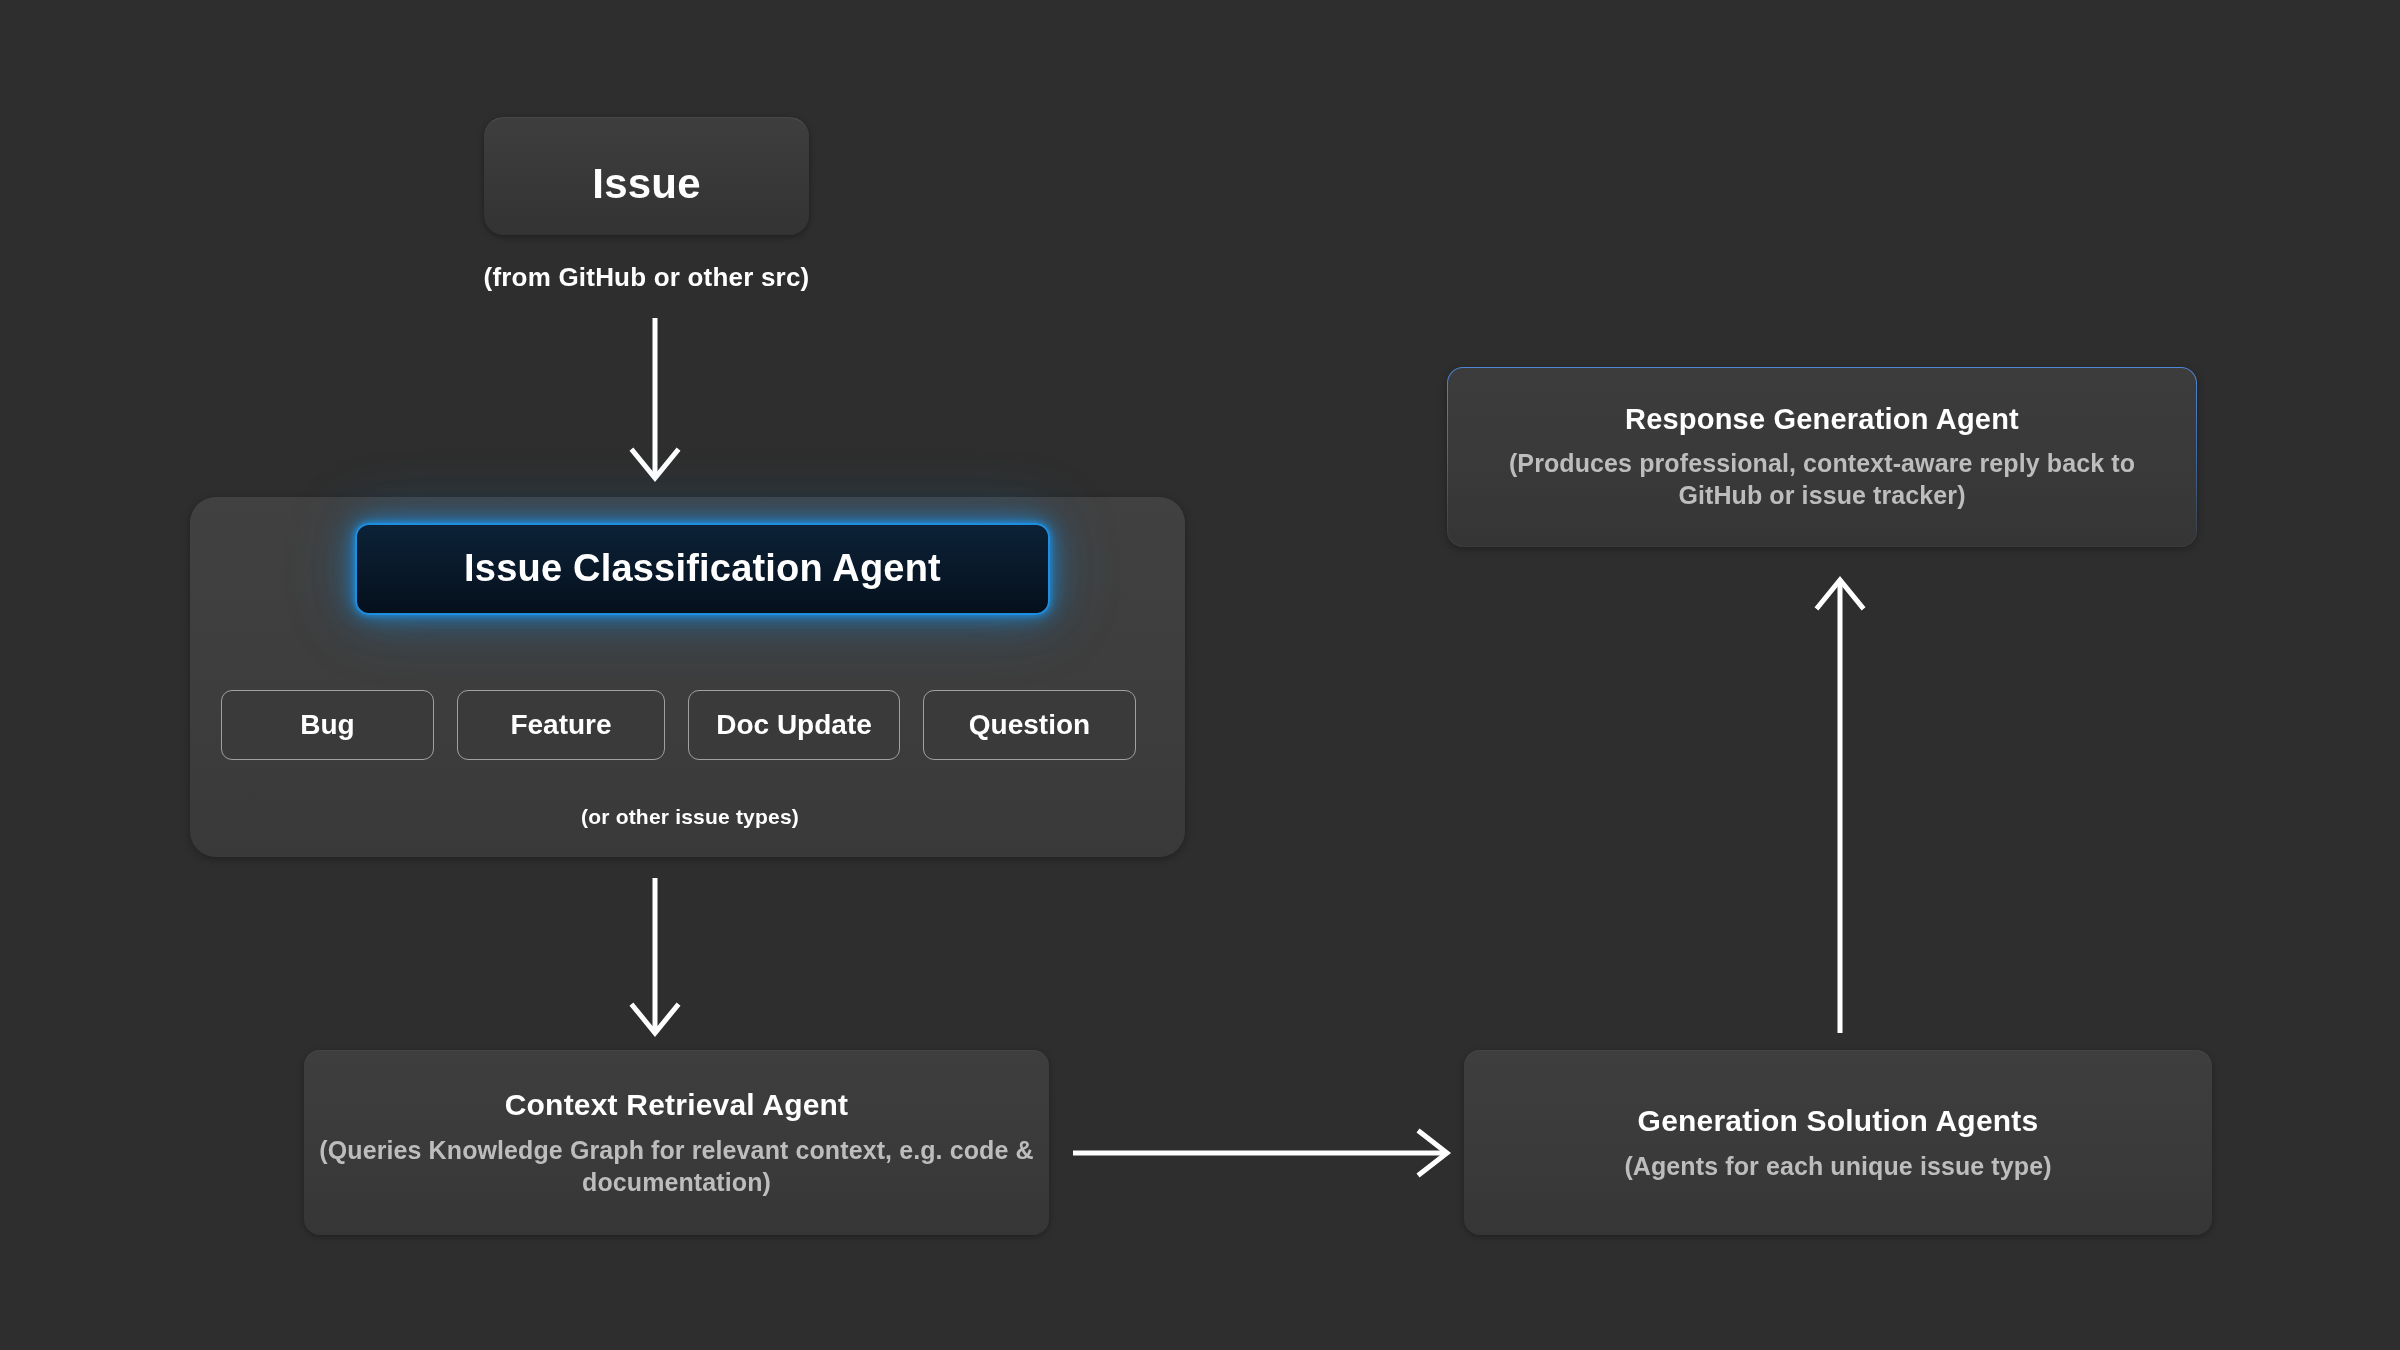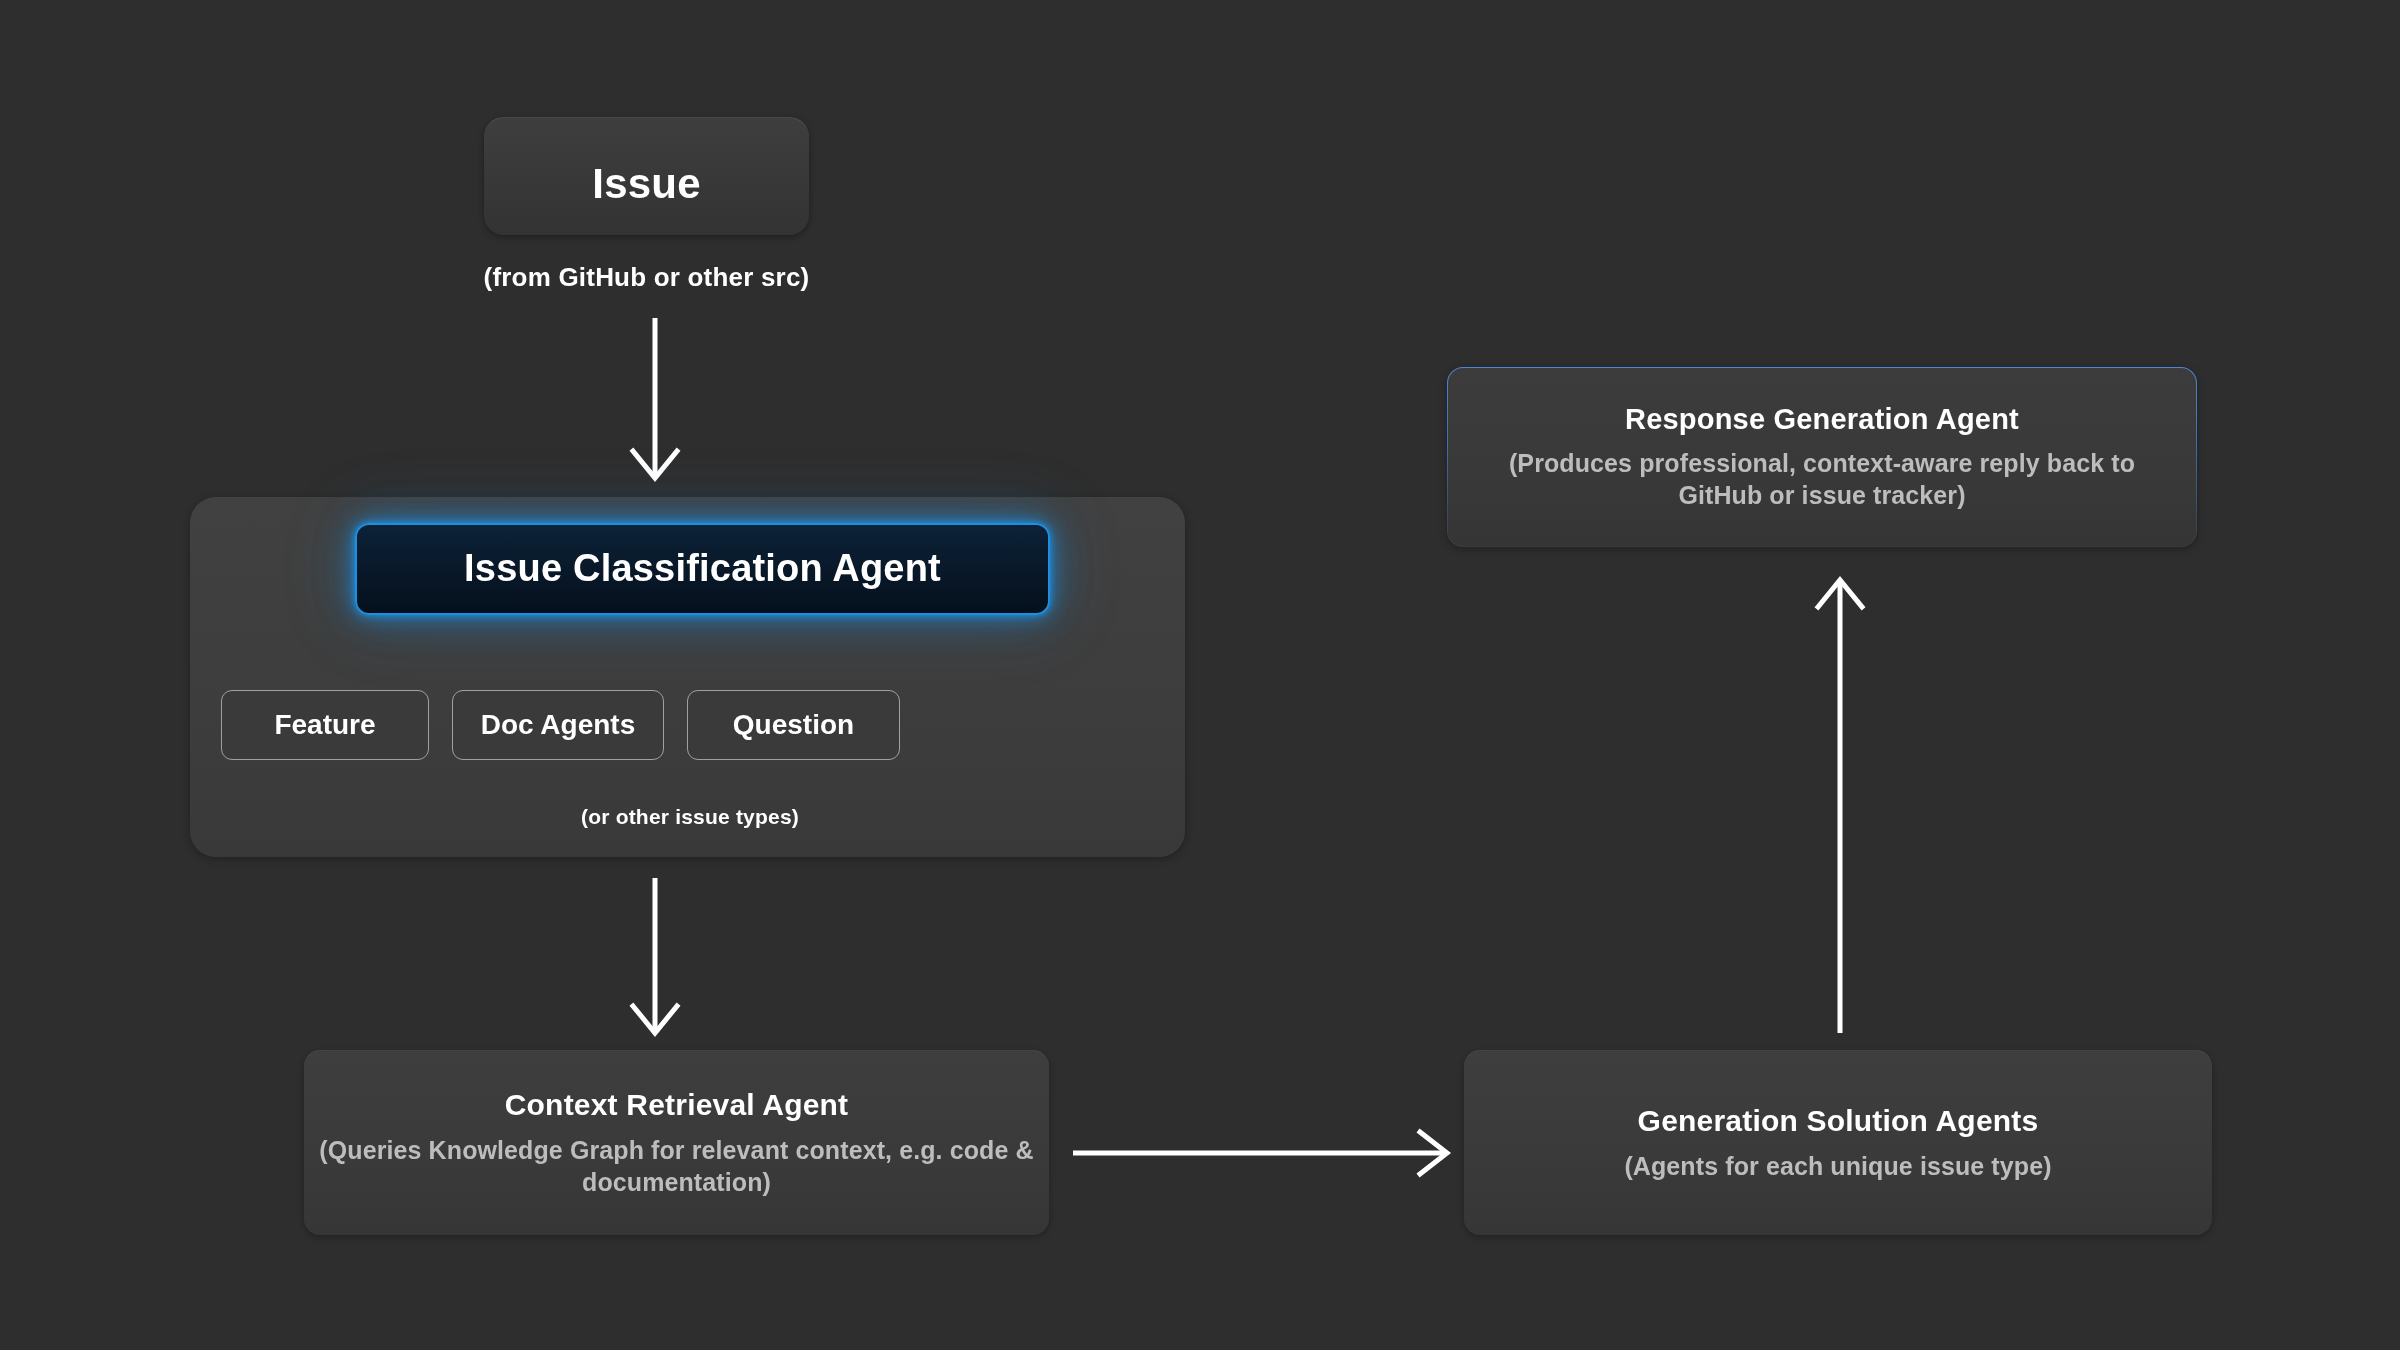--- a/index.html
+++ b/index.html
@@ -230,25 +230,28 @@
     <polyline class="arrow-head" points="13,133 35,160 57,133"></polyline>
   </svg>
 
   <div id="classification-container"></div>
 
   <div id="classification-agent">
     <div class="node-title">Issue Classification Agent</div>
   </div>
 
   <div id="chip-row">
+    <div class="chip chip-bug">
+      <span>Bug</span>
+    </div>
     <div class="chip chip-feature">
       <span>Feature</span>
     </div>
     <div class="chip chip-doc">
-      <span>Doc Agents</span>
+      <span>Doc Update</span>
     </div>
     <div class="chip chip-question">
       <span>Question</span>
     </div>
   </div>
 
   <div class="caption" id="chip-caption">(or other issue types)</div>
 
   <svg class="arrow-svg" id="arrow-classifier-to-context" viewBox="0 0 70 160">
     <line class="arrow-line" x1="35" y1="0" x2="35" y2="153"></line>

